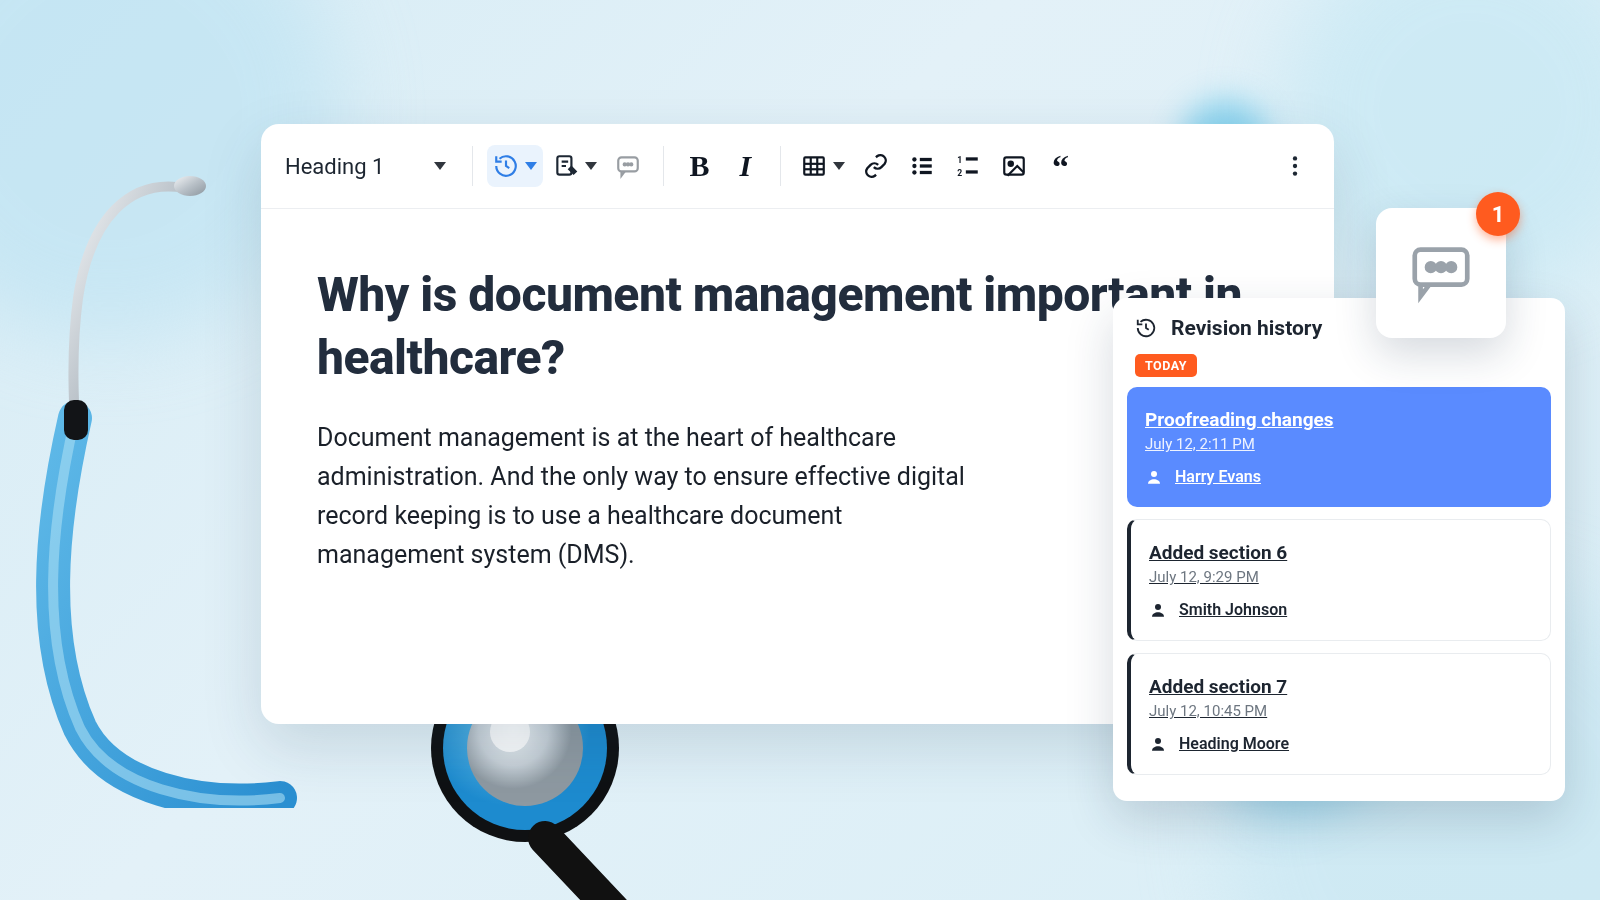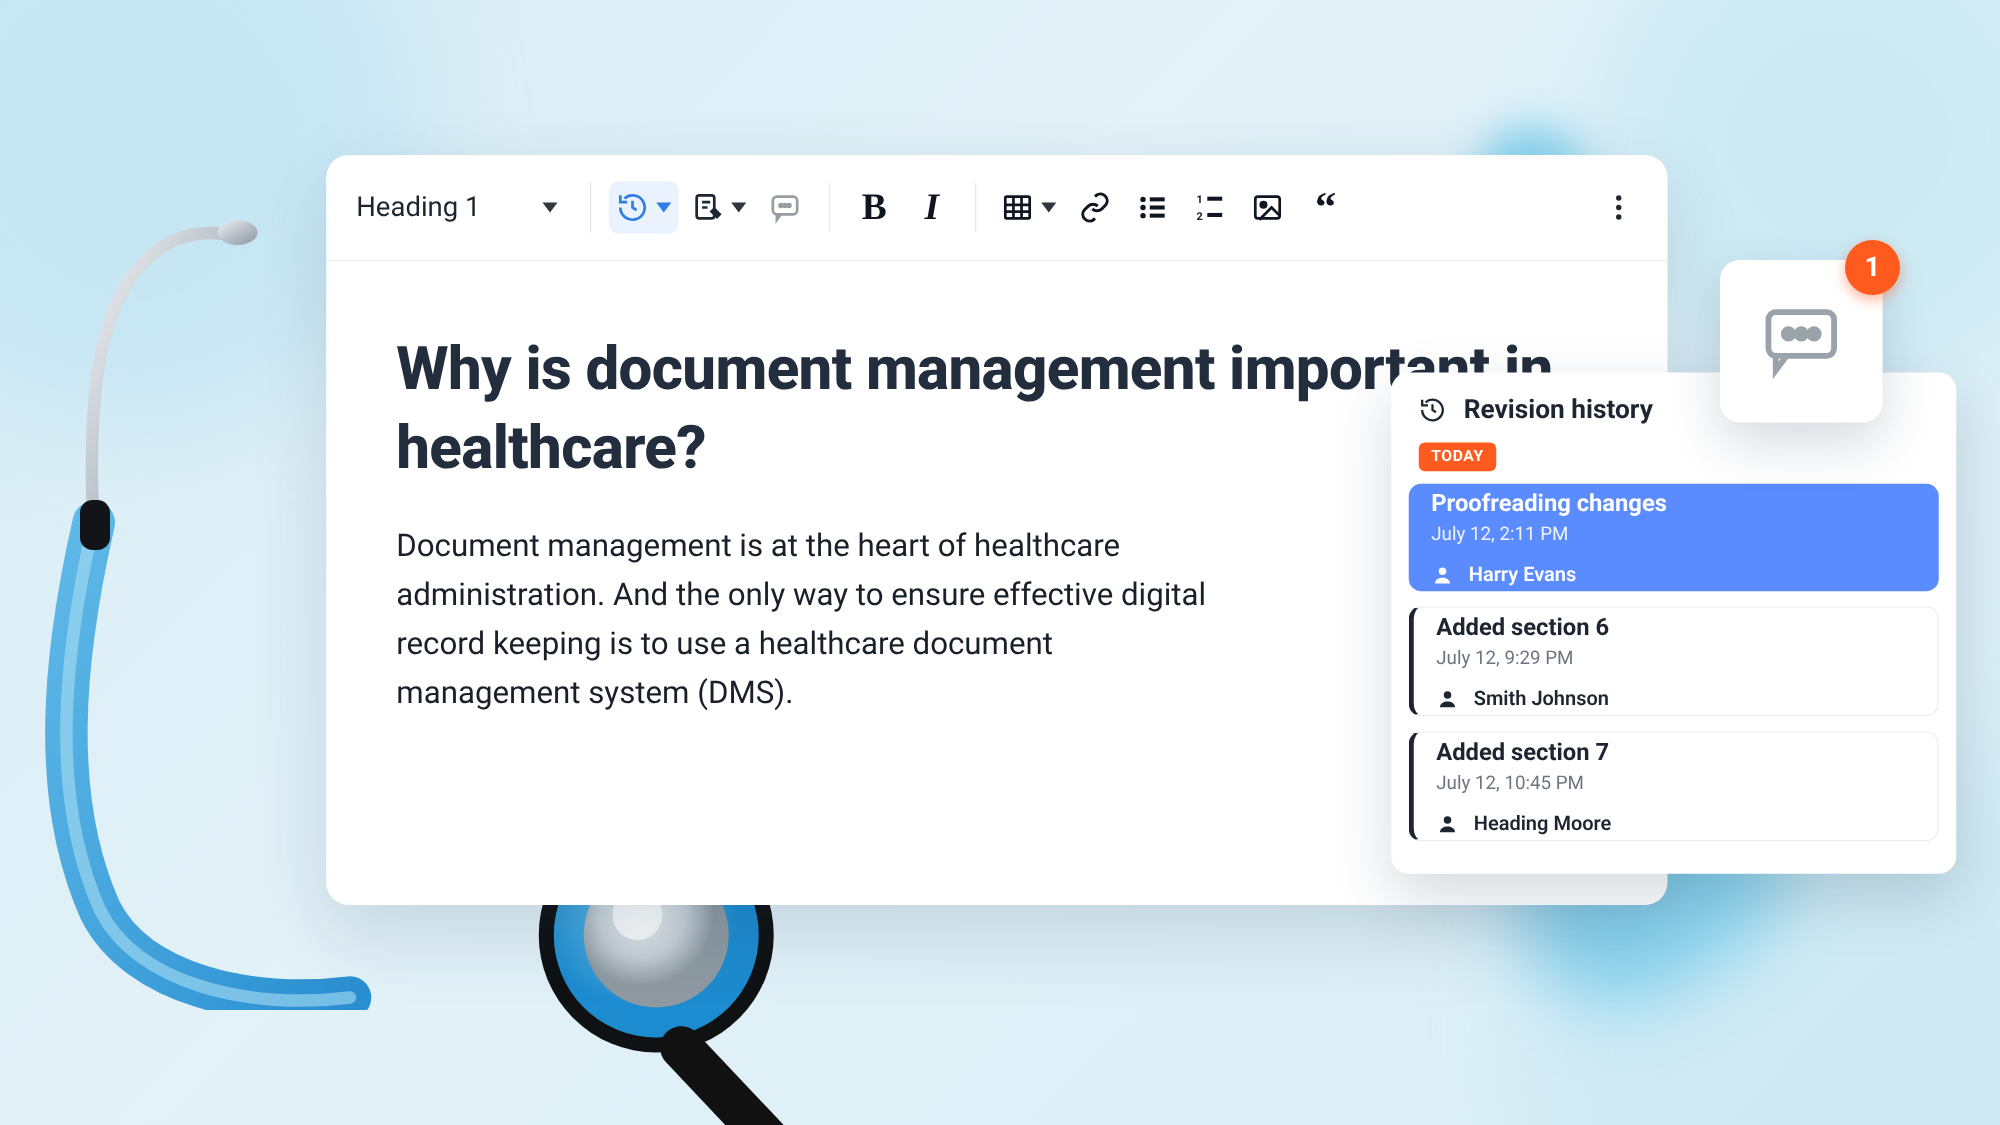--- a/index.html
+++ b/index.html
@@ -94,21 +94,22 @@
     font-size:12.5px;
     font-weight:700;
     letter-spacing:.5px;
     border-radius:5px;
     padding:4px 10px;
     margin: 0 0 10px 22px;
   }
   .rev-item {
     margin: 0 14px 12px 14px;
     border-radius: 10px;
-    padding: 4px 18px;
+    padding: 21px 18px;
+    text-decoration: underline;
   }
   .rev-item.active {
     background:#5a8bff;
     color:#fff;
   }
   .rev-item.normal {
     background:#fff;
     border:1px solid #e9ecef;
     border-left:4px solid #1d2530;
     color:#1d2530;

